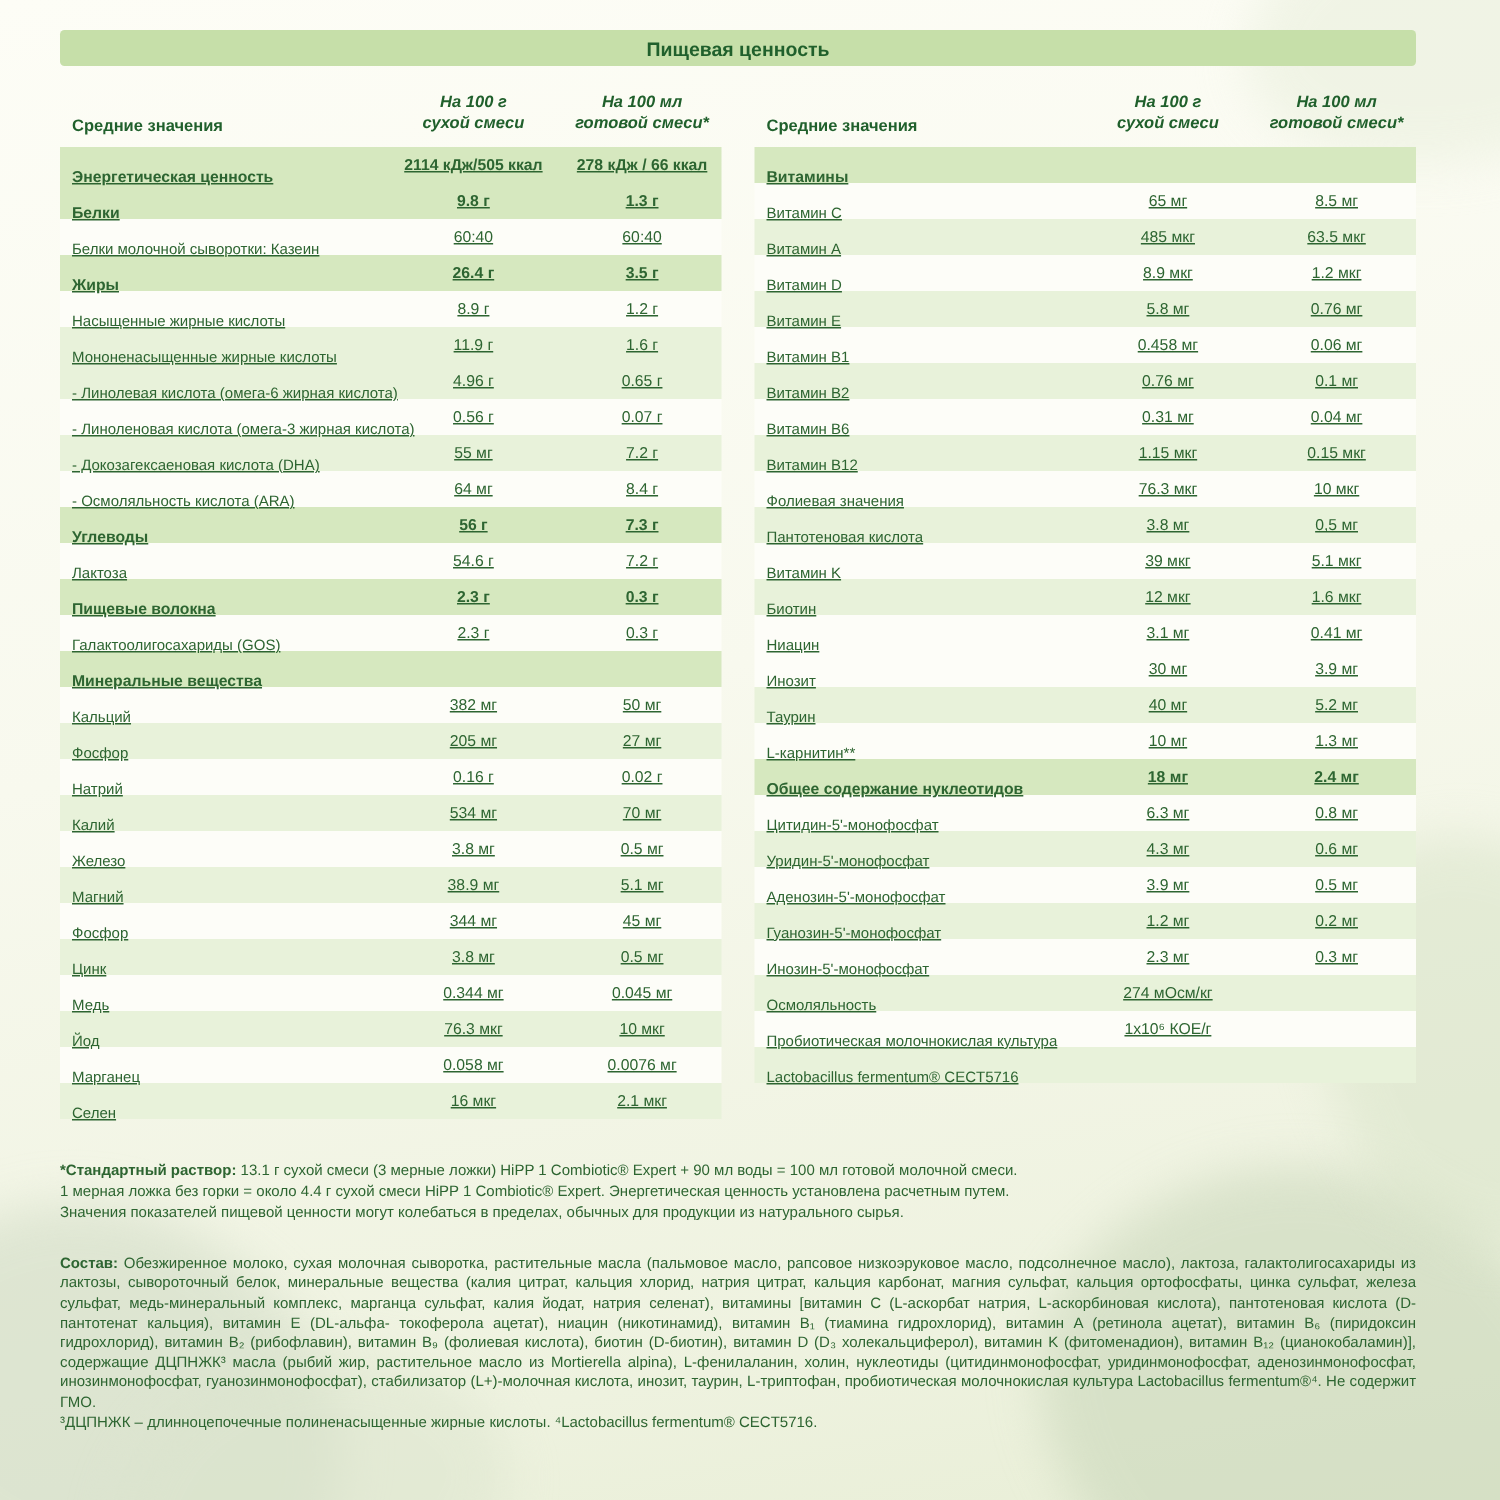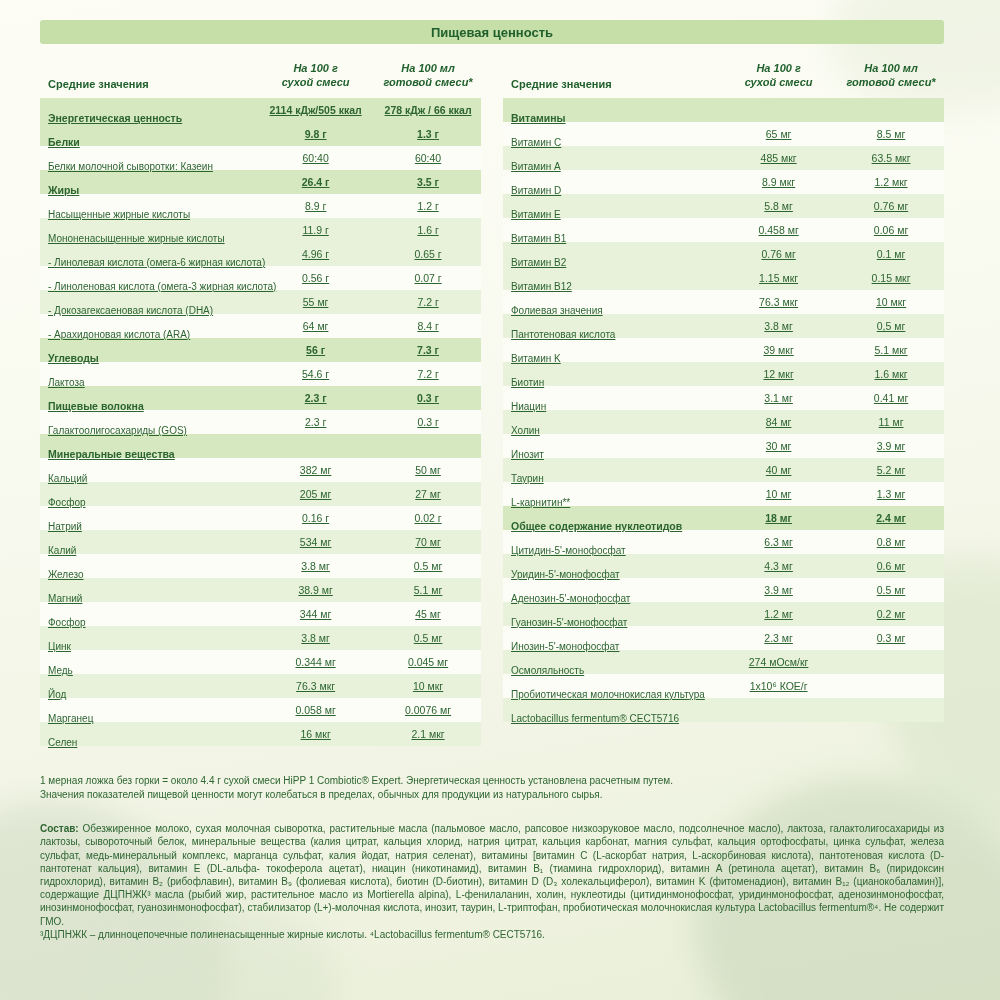--- a/index.html
+++ b/index.html
@@ -121,21 +121,21 @@
               <div class="c-label">- Линоленовая кислота (омега-3 жирная кислота)</div>
               <div class="c-val">0.56 г</div>
               <div class="c-val2">0.07 г</div>
             </div>
             <div class="trow stripe">
               <div class="c-label">- Докозагексаеновая кислота (DHA)</div>
               <div class="c-val">55 мг</div>
               <div class="c-val2">7.2 г</div>
             </div>
             <div class="trow plain">
-              <div class="c-label">- Арахидоновая кислота (ARA)</div>
+              <div class="c-label">- Осмоляльность кислота (ARA)</div>
               <div class="c-val">64 мг</div>
               <div class="c-val2">8.4 г</div>
             </div>
             <div class="trow hl">
               <div class="c-label">Углеводы</div>
               <div class="c-val">56 г</div>
               <div class="c-val2">7.3 г</div>
             </div>
             <div class="trow plain">
               <div class="c-label">Лактоза</div>
@@ -257,20 +257,25 @@
             <div class="trow plain">
               <div class="c-label">Витамин B1</div>
               <div class="c-val">0.458 мг</div>
               <div class="c-val2">0.06 мг</div>
             </div>
             <div class="trow stripe">
               <div class="c-label">Витамин B2</div>
               <div class="c-val">0.76 мг</div>
               <div class="c-val2">0.1 мг</div>
             </div>
+            <div class="trow plain">
+              <div class="c-label">Витамин B6</div>
+              <div class="c-val">0.31 мг</div>
+              <div class="c-val2">0.04 мг</div>
+            </div>
             <div class="trow stripe">
               <div class="c-label">Витамин B12</div>
               <div class="c-val">1.15 мкг</div>
               <div class="c-val2">0.15 мкг</div>
             </div>
             <div class="trow plain">
               <div class="c-label">Фолиевая значения</div>
               <div class="c-val">76.3 мкг</div>
               <div class="c-val2">10 мкг</div>
             </div>
@@ -287,25 +292,20 @@
             <div class="trow stripe">
               <div class="c-label">Биотин</div>
               <div class="c-val">12 мкг</div>
               <div class="c-val2">1.6 мкг</div>
             </div>
             <div class="trow plain">
               <div class="c-label">Ниацин</div>
               <div class="c-val">3.1 мг</div>
               <div class="c-val2">0.41 мг</div>
             </div>
-            <div class="trow stripe">
-              <div class="c-label">Холин</div>
-              <div class="c-val">84 мг</div>
-              <div class="c-val2">11 мг</div>
-            </div>
             <div class="trow plain">
               <div class="c-label">Инозит</div>
               <div class="c-val">30 мг</div>
               <div class="c-val2">3.9 мг</div>
             </div>
             <div class="trow stripe">
               <div class="c-label">Таурин</div>
               <div class="c-val">40 мг</div>
               <div class="c-val2">5.2 мг</div>
             </div>
@@ -358,20 +358,21 @@
               <div class="c-label">Lactobacillus fermentum® CECT5716</div>
               <div class="c-val"></div>
               <div class="c-val2"></div>
             </div>
           </div>
       </div>
 
     </div>
 
     <div class="footnotes">
+      <p><b>*Стандартный раствор:</b><span> 13.1 г сухой смеси (3 мерные ложки) HiPP 1 Combiotic® Expert + 90 мл воды = 100 мл готовой молочной смеси.</span></p>
       <p>1 мерная ложка без горки = около 4.4 г сухой смеси HiPP 1 Combiotic® Expert.  Энергетическая ценность установлена расчетным путем.</p>
       <p>Значения показателей пищевой ценности могут колебаться в пределах, обычных для продукции из натурального сырья.</p>
     </div>
 
     <div class="composition">
       <p><b>Состав:</b><span> Обезжиренное молоко, сухая молочная сыворотка, растительные масла (пальмовое масло, рапсовое низкоэруковое масло, подсолнечное масло), лактоза, галактолигосахариды из лактозы, сывороточный белок, минеральные вещества (калия цитрат, кальция хлорид, натрия цитрат, кальция карбонат, магния сульфат, кальция ортофосфаты, цинка сульфат, железа сульфат, медь-минеральный комплекс, марганца сульфат, калия йодат, натрия селенат), витамины [витамин C (L-аскорбат натрия, L-аскорбиновая кислота), пантотеновая кислота (D-пантотенат кальция), витамин E (DL-альфа- токоферола ацетат), ниацин (никотинамид), витамин B₁ (тиамина гидрохлорид), витамин A (ретинола ацетат), витамин B₆ (пиридоксин гидрохлорид), витамин B₂ (рибофлавин), витамин B₉ (фолиевая кислота), биотин (D-биотин), витамин D (D₃ холекальциферол), витамин K (фитоменадион), витамин B₁₂ (цианокобаламин)], содержащие ДЦПНЖК³ масла (рыбий жир, растительное масло из Mortierella alpina), L-фенилаланин, холин, нуклеотиды (цитидинмонофосфат, уридинмонофосфат, аденозинмонофосфат, инозинмонофосфат, гуанозинмонофосфат), стабилизатор (L+)-молочная кислота, инозит, таурин, L-триптофан, пробиотическая молочнокислая культура Lactobacillus fermentum®⁴. Не содержит ГМО.</span></p>
       <p>³ДЦПНЖК – длинноцепочечные полиненасыщенные жирные кислоты. ⁴Lactobacillus fermentum® CECT5716.</p>
     </div>
 
   </div>

